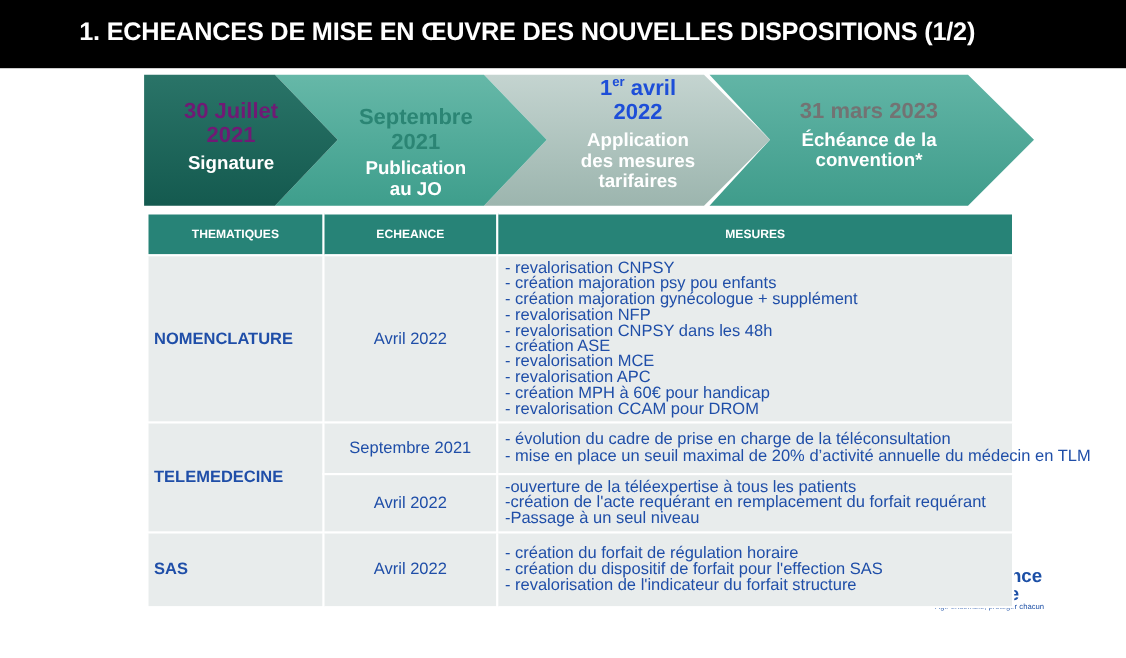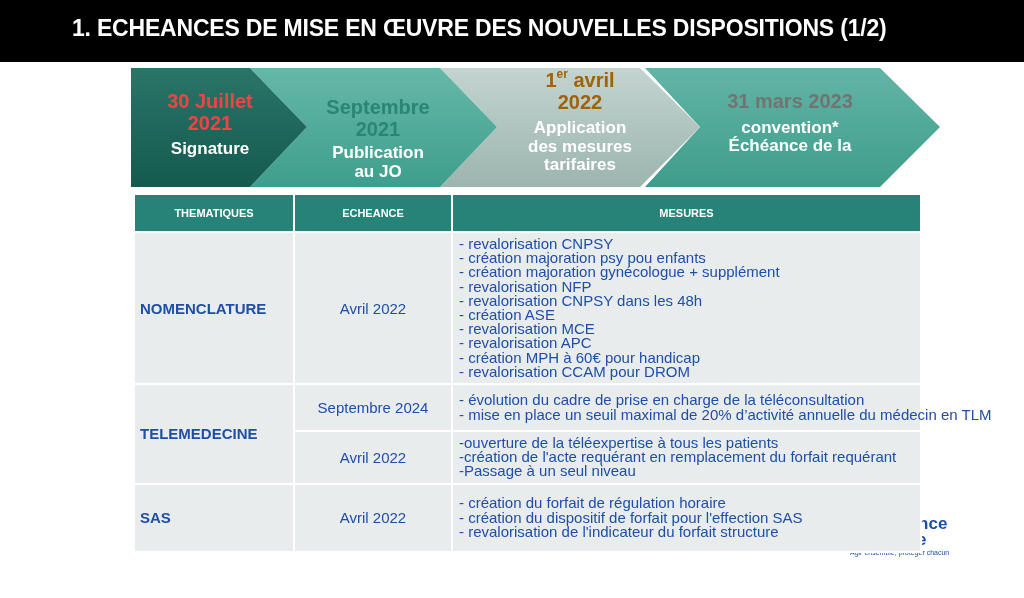--- a/index.html
+++ b/index.html
@@ -15,26 +15,26 @@
     position:absolute; left:72px; top:15px;
     color:#ffffff; font-weight:bold; font-size:23px; letter-spacing:-0.2px;
     white-space:nowrap;
   }
   .timeline { position:absolute; left:0; top:0; width:1024px; height:200px; }
   .tl-svg { position:absolute; left:0; top:0; }
   .step { position:absolute; text-align:center; font-weight:bold; line-height:1.08; }
   .step .date { font-size:20px; }
   .step .label { font-size:17px; color:#ffffff; margin-top:6px; }
   .s1 { left:150px; top:91px; width:120px; }
-  .s1 .date { color:#ef4444; }
+  .s1 .date { color:#701a75; }
   .s2 { left:308px; top:97px; width:140px; }
   .s2 .date { color:#2b8574; }
   .s2 .label { margin-top:4px; }
   .s3 { left:505px; top:70px; width:150px; }
-  .s3 .date { color:#a16207; }
+  .s3 .date { color:#1d4ed8; }
   .s3 sup { font-size:12px; vertical-align:top; position:relative; top:-2px; }
   .s4 { left:690px; top:91px; width:200px; }
   .s4 .date { color:#737373; }
 
   table.grid {
     position:absolute; left:133px; top:193px; width:787px;
     border-collapse:collapse; table-layout:fixed;
   }
   table.grid th {
     background:#278377; color:#ffffff; font-size:11px; font-weight:bold;
@@ -119,22 +119,22 @@
       <div>des mesures</div>
       <div>tarifaires</div>
     </div>
   </div>
 
   <div class="step s4">
     <div class="date">
       <div>31 mars 2023</div>
     </div>
     <div class="label">
+      <div>Échéance de la</div>
       <div>convention*</div>
-      <div>Échéance de la</div>
     </div>
   </div>
 </div>
 
 <div class="logo">
   <svg class="logo-wave" width="30" height="10">
     <path d="M1 6 C8 1, 14 9, 22 4 L28 7" stroke="#1c4fa6" stroke-width="1.5" fill="none"></path>
   </svg>
   <div class="logo-text1">rance</div>
   <div class="logo-text2">die</div>
@@ -166,21 +166,21 @@
         <div class="mes-line">- revalorisation CNPSY dans les 48h</div>
         <div class="mes-line">- création ASE</div>
         <div class="mes-line">- revalorisation MCE</div>
         <div class="mes-line">- revalorisation APC</div>
         <div class="mes-line">- création MPH à 60€ pour handicap</div>
         <div class="mes-line">- revalorisation CCAM pour DROM</div>
       </td>
     </tr>
     <tr style="height:47px">
       <td class="theme" rowspan="2">TELEMEDECINE</td>
-      <td class="ech">Septembre 2024</td>
+      <td class="ech">Septembre 2021</td>
       <td class="mes">
         <div class="mes-line">- évolution du cadre de  prise en charge de la téléconsultation</div>
         <div class="mes-line">- mise en place un seuil maximal de 20% d’activité annuelle du médecin en TLM</div>
       </td>
     </tr>
     <tr style="height:48px">
       <td class="ech">Avril 2022</td>
       <td class="mes">
         <div class="mes-line">-ouverture de la  téléexpertise à tous les patients</div>
         <div class="mes-line">-création de l'acte requérant en remplacement du forfait requérant</div>

